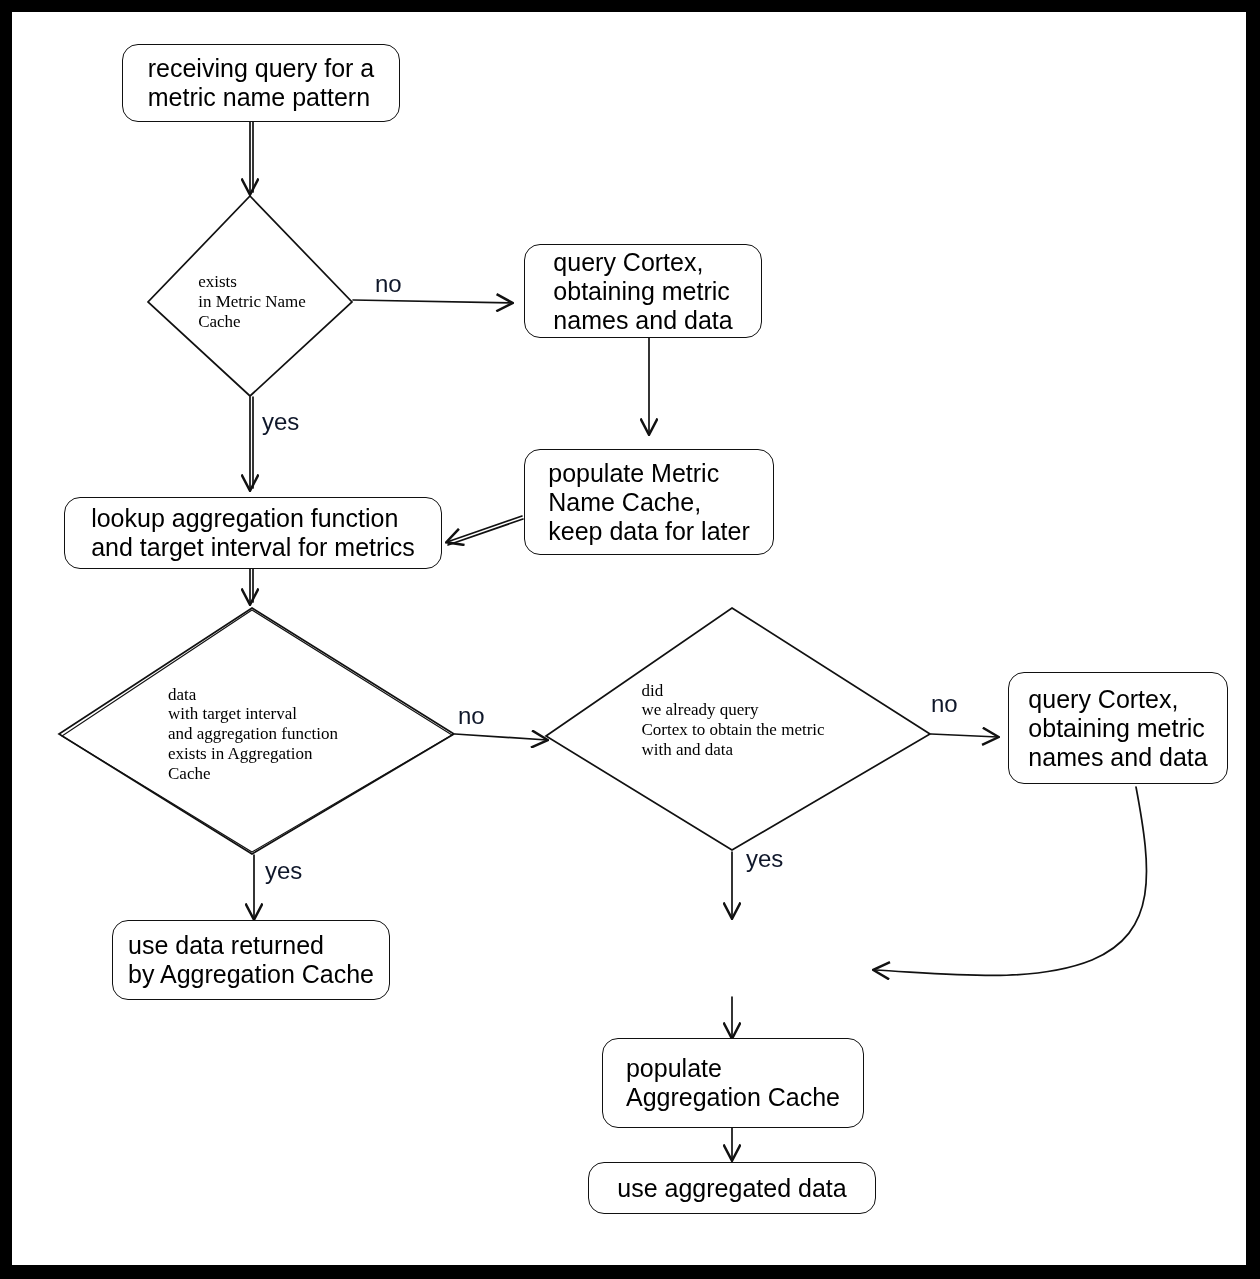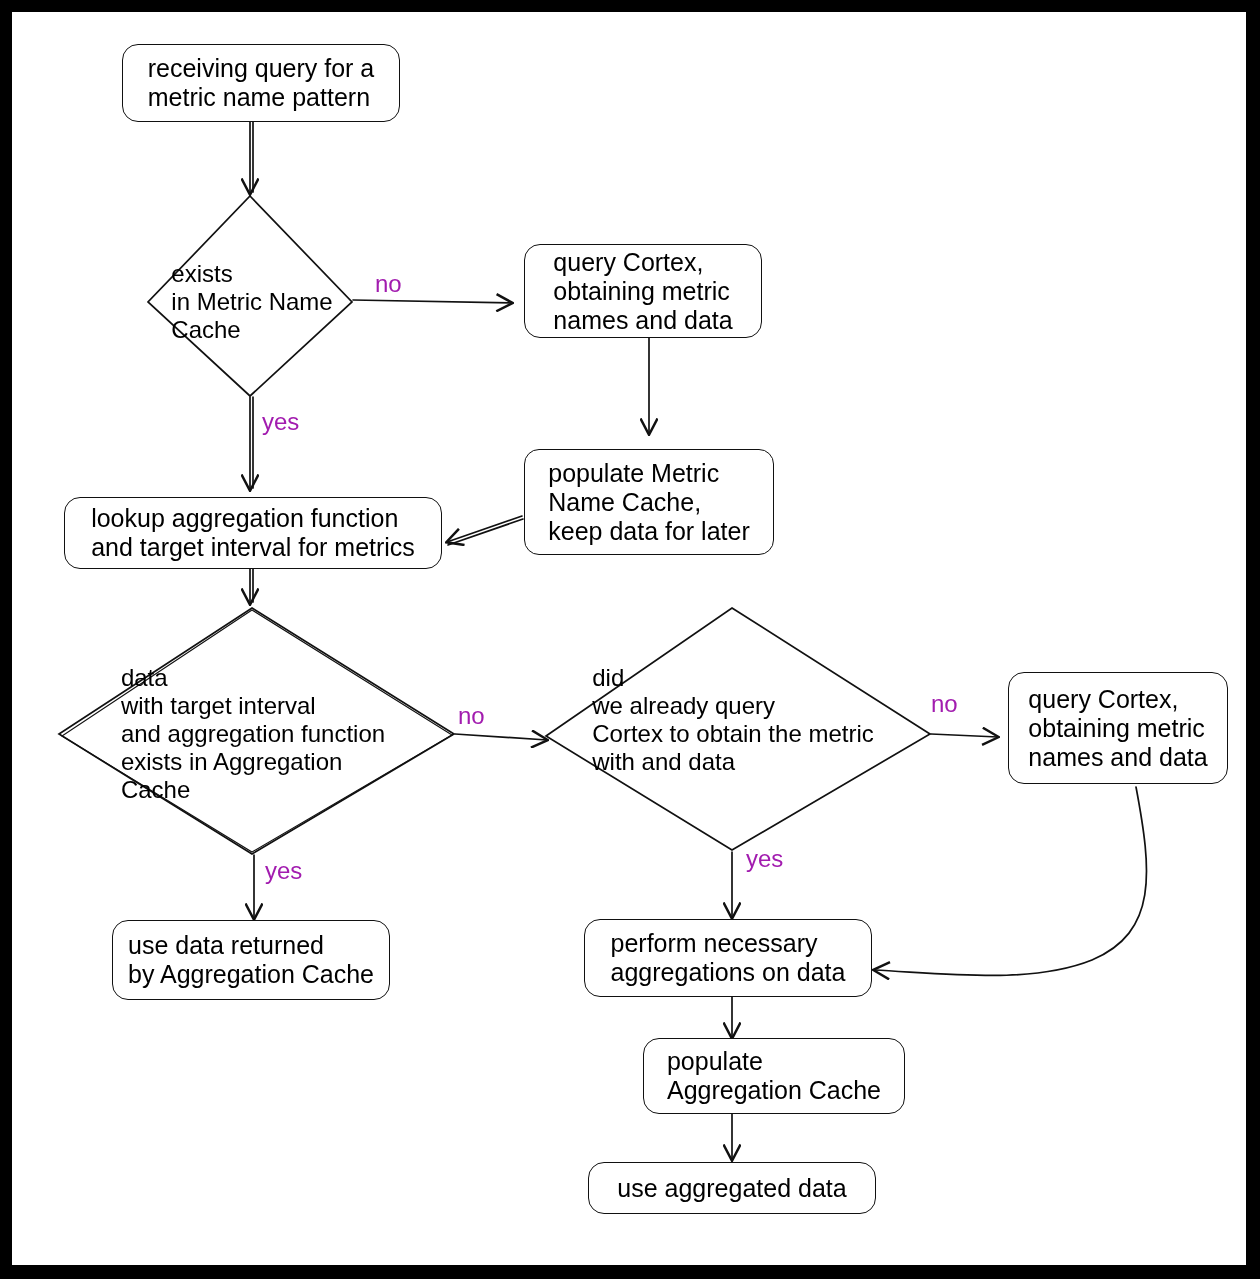--- a/index.html
+++ b/index.html
@@ -48,27 +48,28 @@
     pointer-events: auto;
   }
   .node-process {
     border: 1.6px solid #111111;
     border-radius: 16px;
     background: #ffffff;
     font-size: 25px;
   }
   .node-decision {
     background: transparent;
-    font-size: 24px;
+    font-size: 17px;
     z-index: 3;
+    font-family: Liberation Serif, serif;
   }
   .edge-label {
     position: absolute;
     font-size: 24px;
-    color: #a21caf;
+    color: #0f172a;
     background: transparent;
     z-index: 4;
   }
 </style>
 </head>
 <body>
 
 <div id="page-frame">
   <div id="diagram-canvas">
 
@@ -124,21 +125,21 @@
 metric name pattern</div>
 
     <div class="node node-decision" style="left:140px; top:240px; width:200px; height:100px;">exists
 in Metric Name
 Cache</div>
 
     <div class="node node-process" style="left:512px; top:232px; width:238px; height:94px;">query Cortex,
 obtaining metric
 names and data</div>
 
-    <div class="node node-process" style="left:512px; top:437px; width:250px; height:106px;border-radius:15px;">populate Metric
+    <div class="node node-process" style="left:512px; top:437px; width:250px; height:106px;">populate Metric
 Name Cache,
 keep data for later</div>
 
     <div class="node node-process" style="left:52px; top:485px; width:378px; height:72px;">lookup aggregation function
 and target interval for metrics</div>
 
     <div class="node node-decision" style="left:90px; top:638px; width:302px; height:168px;">data
 with target interval
 and aggregation function
 exists in Aggregation
@@ -149,24 +150,22 @@
 Cortex to obtain the metric
 with and data</div>
 
     <div class="node node-process" style="left:996px; top:660px; width:220px; height:112px;">query Cortex,
 obtaining metric
 names and data</div>
 
     <div class="node node-process" style="left:100px; top:908px; width:278px; height:80px;">use data returned
 by Aggregation Cache</div>
 
-    <div class="node node-process" style="left:572px; top:907px; width:288px; height:78px;">perform necessary
-aggregations on data</div>
 
-    <div class="node node-process" style="left:590px; top:1026px; width:262px; height:76px;margin-left:41px;">populate
+    <div class="node node-process" style="left:590px; top:1026px; width:262px; height:90px;">populate
 Aggregation Cache</div>
 
     <div class="node node-process" style="left:576px; top:1150px; width:288px; height:52px;">use aggregated data</div>
 
     <div class="edge-label" style="left:363px; top:258px;">no</div>
 
     <div class="edge-label" style="left:250px; top:396px;">yes</div>
 
     <div class="edge-label" style="left:446px; top:690px;">no</div>
 

